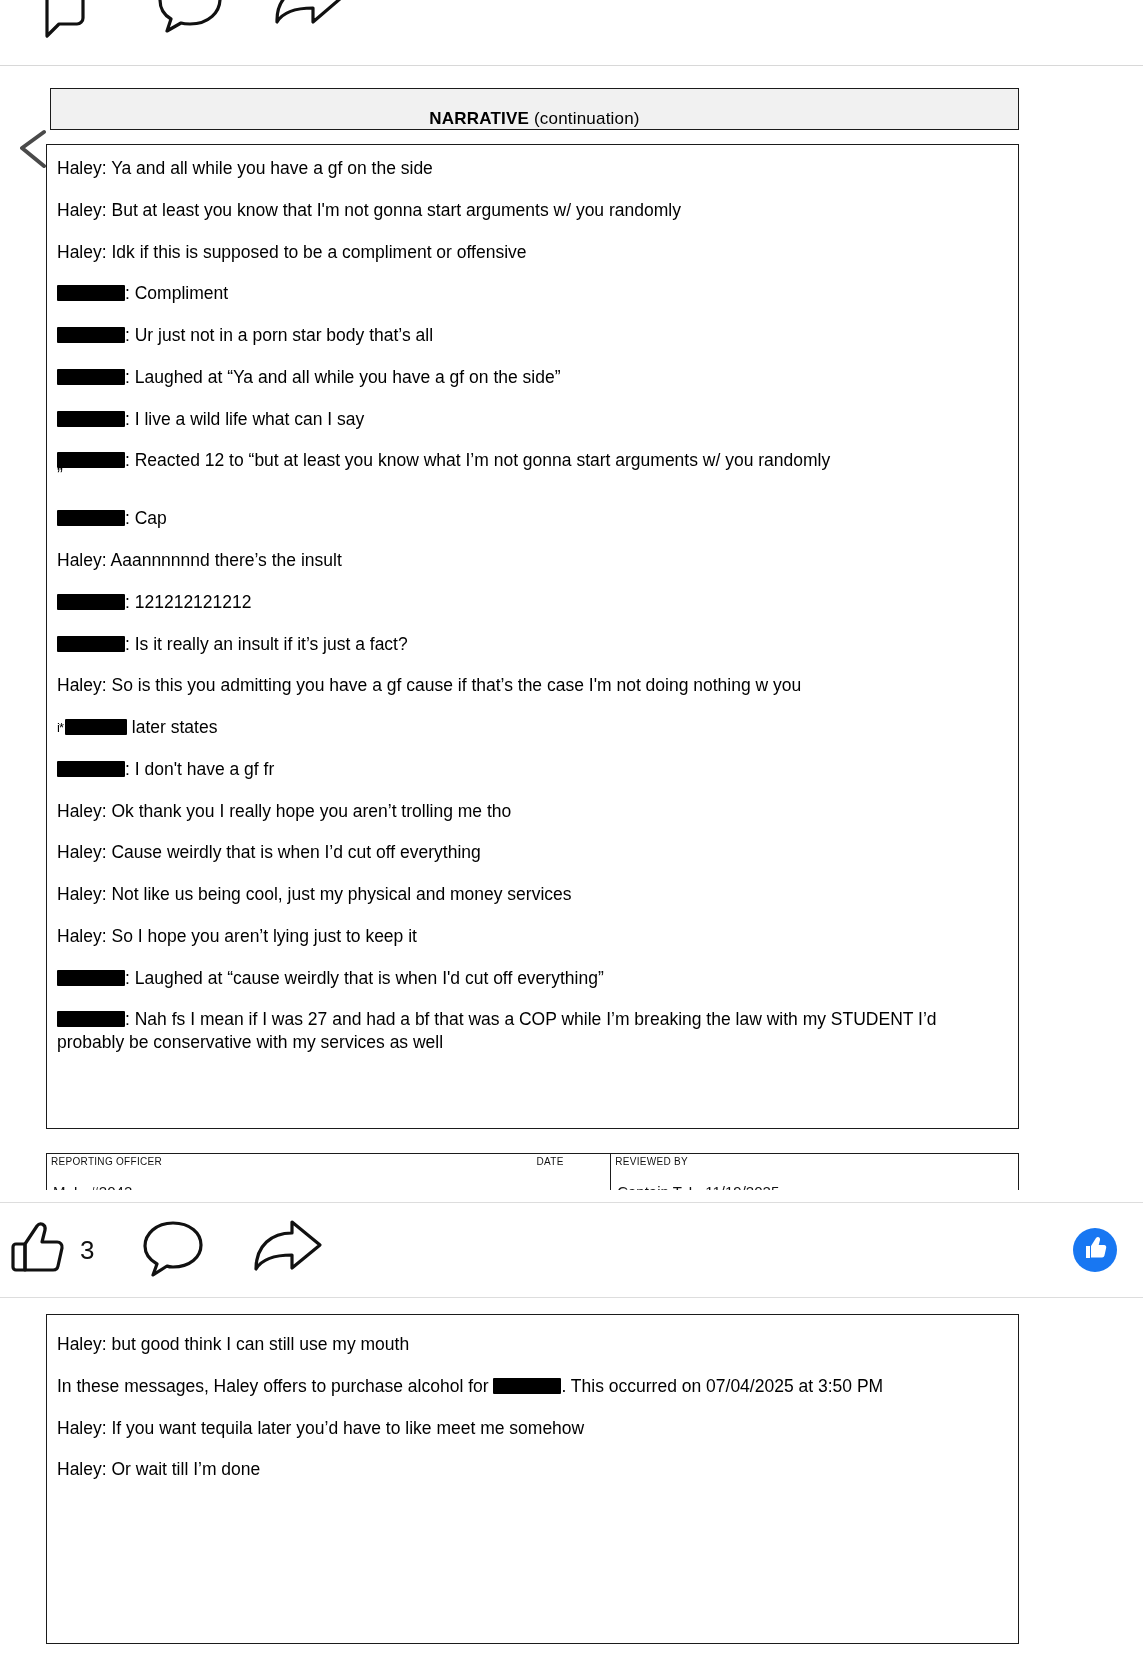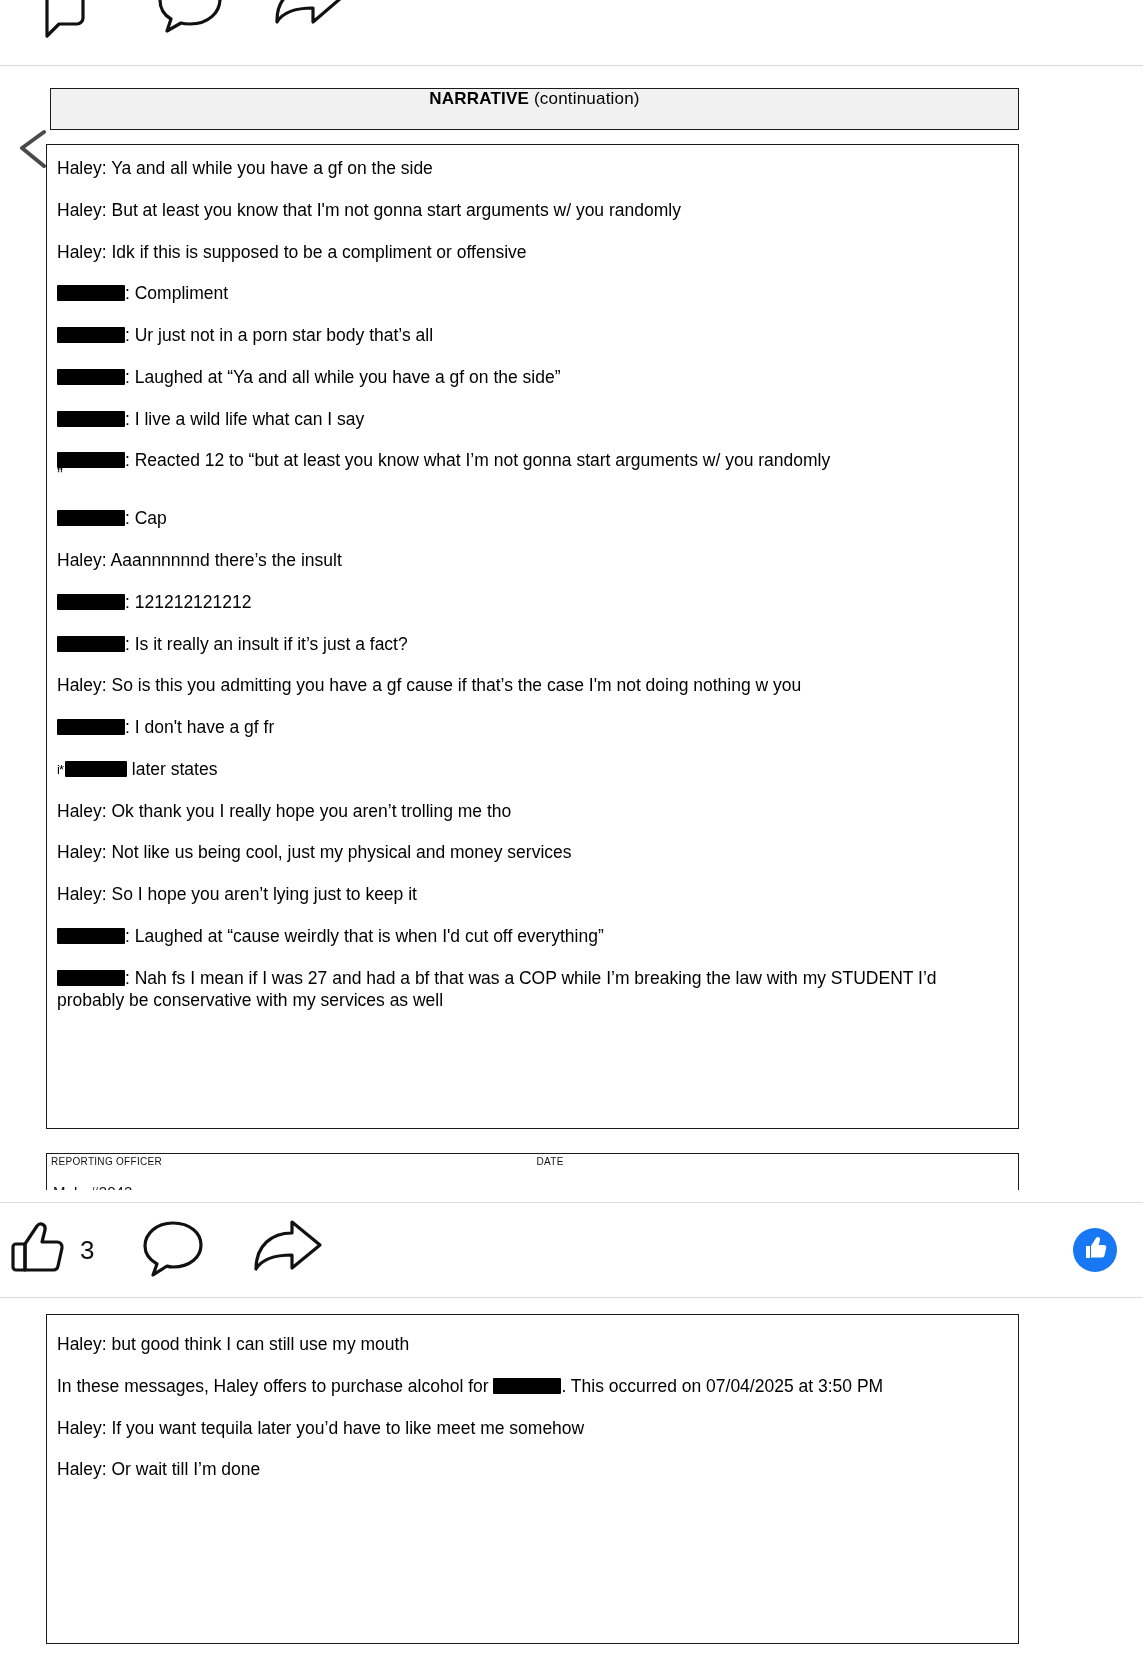--- a/index.html
+++ b/index.html
@@ -56,21 +56,21 @@
     width: 36px;
     height: 40px;
     z-index: 5;
   }
   .narrative-header {
     margin: 22px 124px 0 50px;
     border: 1.5px solid #1b1b1b;
     background: #f1f1f1;
     height: 40px;
     display: flex;
-    align-items: flex-start;
+    align-items: flex-end;
     justify-content: center;
     font-size: 17px;
     font-weight: bold;
     letter-spacing: .2px;
   }
   .narrative-header .nh-sub { font-weight: normal; }
   .narrative-body {
     margin: 14px 124px 0 46px;
     border: 1.5px solid #1b1b1b;
     background: #ffffff;
@@ -257,44 +257,49 @@
       <div class="line"><span class="redact r-std"></span><span>: Cap</span></div>
 
       <div class="line"><span class="sender">Haley:</span><span> Aaannnnnnd there’s the insult</span></div>
 
       <div class="line"><span class="redact r-std"></span><span>: 121212121212</span></div>
 
       <div class="line"><span class="redact r-std"></span><span>: Is it really an insult if it’s just a fact?</span></div>
 
       <div class="line"><span class="sender">Haley:</span><span> So is this you admitting you have a gf cause if that’s the case I'm not doing nothing w you</span></div>
 
+      <div class="line"><span class="pre-glyph">i*</span><span class="redact r-mid"></span><span> later states</span></div>
+
       <div class="line"><span class="redact r-std"></span><span>: I don't have a gf fr</span></div>
 
-      <div class="line"><span class="pre-glyph">i*</span><span class="redact r-mid"></span><span> later states</span></div>
-
       <div class="line"><span class="sender">Haley:</span><span> Ok thank you I really hope you aren’t trolling me tho</span></div>
 
+      <div class="line"><span class="sender">Haley:</span><span> Cause weirdly that is when I’d cut off everything</span></div>
 
       <div class="line"><span class="sender">Haley:</span><span> Not like us being cool, just my physical and money services</span></div>
 
       <div class="line"><span class="sender">Haley:</span><span> So I hope you aren’t lying just to keep it</span></div>
 
       <div class="line"><span class="redact r-std"></span><span>: Laughed at “cause weirdly that is when I'd cut off everything”</span></div>
 
       <div class="line"><span class="redact r-std"></span><span>: Nah fs I mean if I was 27 and had a bf that was a COP while I’m breaking the law with my STUDENT I’d probably be conservative with my services as well</span></div>
 
     </div>
 
     <div class="form-footer">
       <div class="ff-cell a">
         <div class="ff-label">REPORTING OFFICER</div>
         <div class="ff-hand">M. L.  #2042</div>
       </div>
       <div class="ff-cell b">
         <div class="ff-label">DATE</div>
+      </div>
+      <div class="ff-cell c">
+        <div class="ff-label">REVIEWED BY</div>
+        <div class="ff-hand">Captain T. L.  11/19/2025</div>
       </div>
     </div>
   </div>
 
   <div class="social-bar">
     <div class="sb-left">
       <div class="sb-item">
         <span>
           <svg width="56" height="56" viewBox="0 0 56 56">
             <path d="M6 24 h9 v26 h-9 a3 3 0 0 1 -3 -3 v-20 a3 3 0 0 1 3 -3 z" fill="none" stroke="#111" stroke-width="3.2" stroke-linejoin="round"></path>

